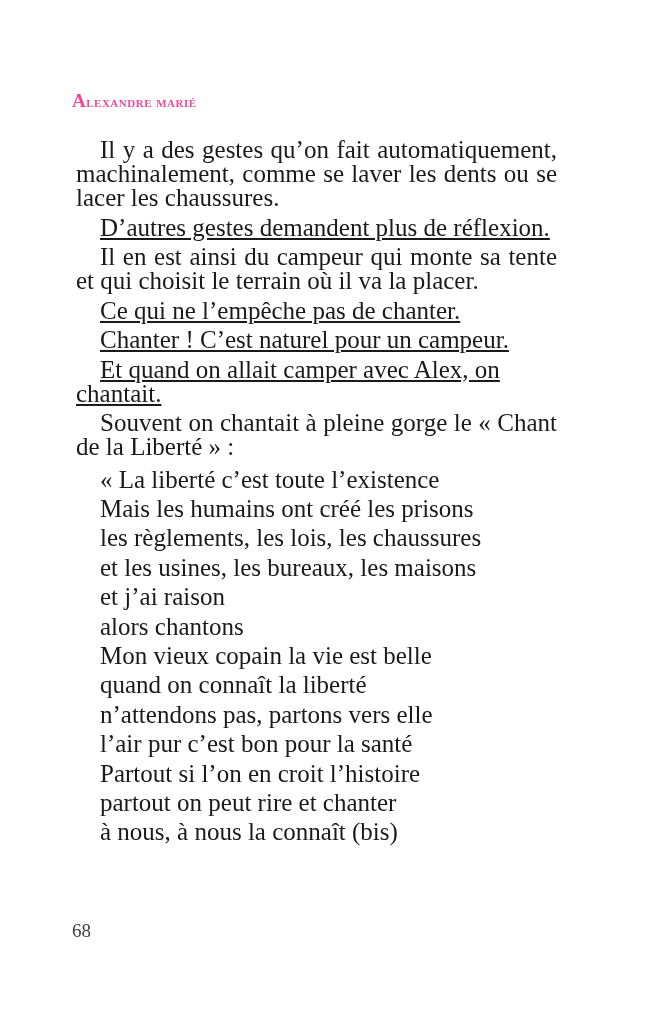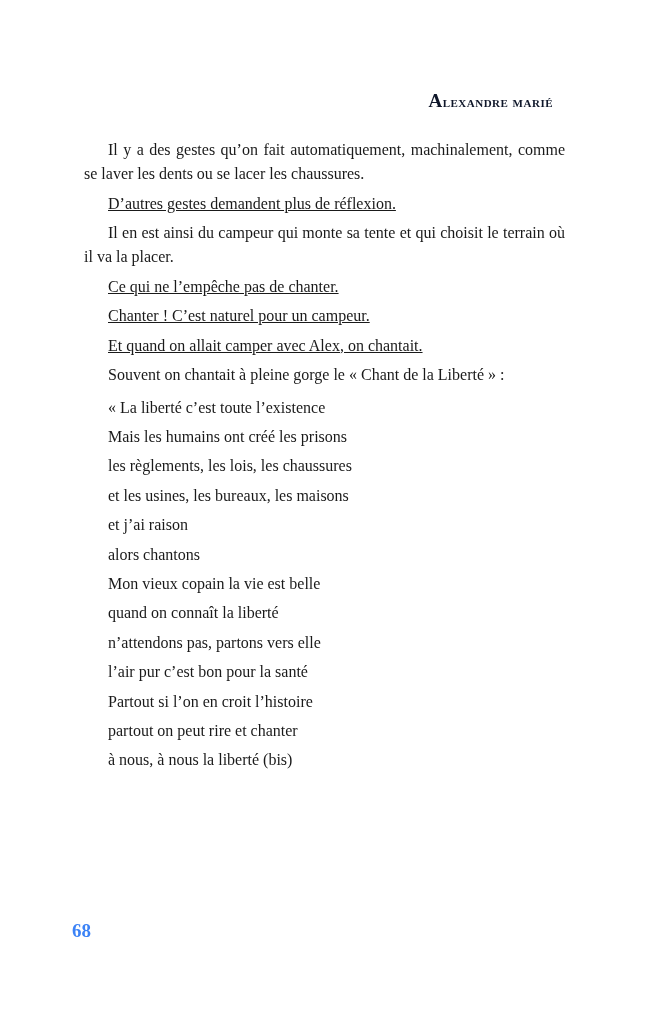--- a/index.html
+++ b/index.html
@@ -19,36 +19,36 @@
       position: absolute;
       left: 72px;
       top: 0;
       width: 481px;
     }
     .running-head {
       position: absolute;
       top: 90px;
       left: 0;
       width: 481px;
-      text-align: right;
+      text-align: left;
       font-size: 15px;
       font-variant: small-caps;
       font-weight: bold;
       letter-spacing: 0.5px;
-      color: #0f172a;
+      color: #ec4899;
     }
     .running-head .cap {
       font-size: 19px;
     }
     .body-text {
       position: absolute;
       top: 138px;
-      left: 12px;
+      left: 4px;
       width: 481px;
-      font-size: 16px;
+      font-size: 25px;
       line-height: 24px;
     }
     .para {
       margin: 0 0 5.5px 0;
       text-indent: 24px;
       text-align: justify;
       hyphens: manual;
     }
     .para.nojust {
       text-align: left;
@@ -58,22 +58,21 @@
       margin: 0;
       padding-left: 24px;
       line-height: 29.4px;
       white-space: nowrap;
     }
     .folio {
       position: absolute;
       top: 920px;
       left: 72px;
       font-size: 19px;
-      color: #3b82f6;
-      font-weight: bold;
+      color: #404040;
     }
   </style>
 </head>
 <body>
 
 <div class="page">
   <div class="running-head">
     <span class="cap">A</span><span>lexandre marié</span>
   </div>
 
@@ -92,18 +91,18 @@
       <p class="verse">les règlements, les lois, les chaussures</p>
       <p class="verse">et les usines, les bureaux, les maisons</p>
       <p class="verse">et j’ai raison</p>
       <p class="verse">alors chantons</p>
       <p class="verse">Mon vieux copain la vie est belle</p>
       <p class="verse">quand on connaît la liberté</p>
       <p class="verse">n’attendons pas, partons vers elle</p>
       <p class="verse">l’air pur c’est bon pour la santé</p>
       <p class="verse">Partout si l’on en croit l’histoire</p>
       <p class="verse">partout on peut rire et chanter</p>
-      <p class="verse">à nous, à nous la liberté (bis)</p>
+      <p class="verse">à nous, à nous la connaît (bis)</p>
     </div>
   </div>
 </div>
 
 <div class="folio">68</div>
 
 </body></html>

